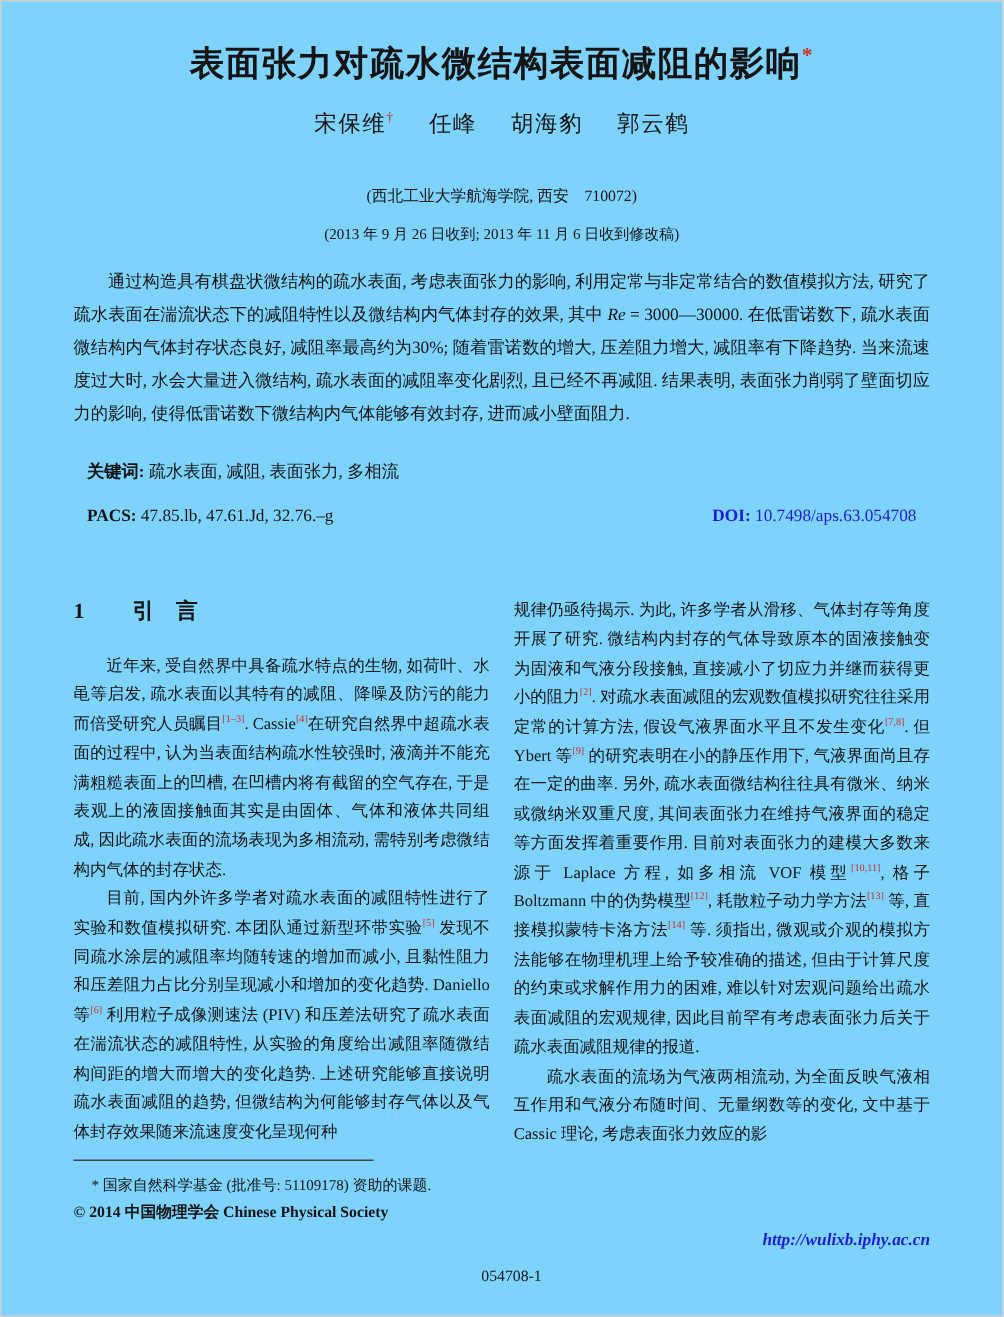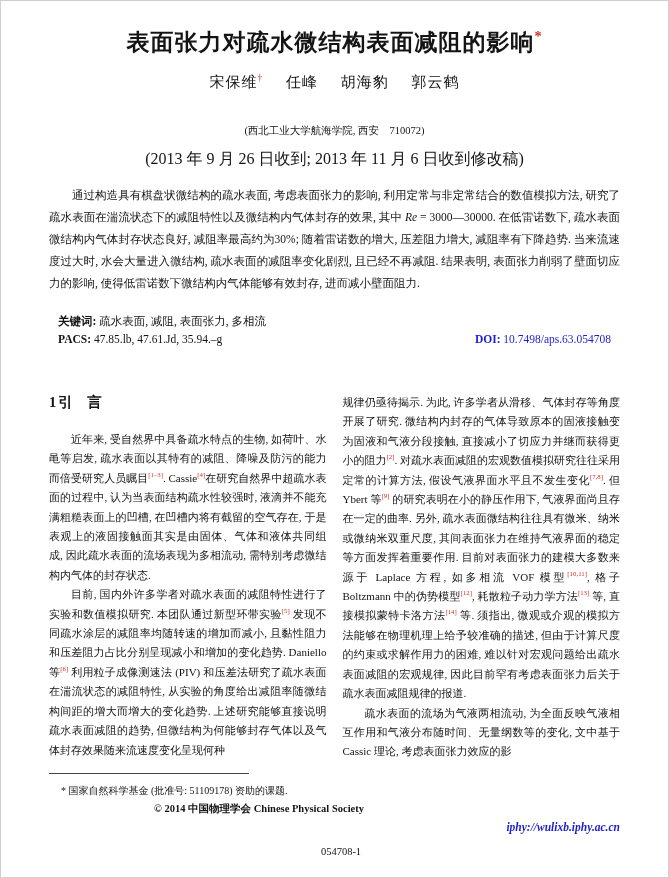--- a/index.html
+++ b/index.html
@@ -1,20 +1,20 @@
 <!DOCTYPE html>
 <html style="--accent-red: #cf2e21; --link-blue: #1d1dce;"><head>
 <meta charset="utf-8">
 <style>
   html, body { margin: 0; padding: 0; background: #e8e8e8; }
   .page {
     position: relative;
     width: 669px; height: 878px;
     margin: 0 auto;
-    background: #ffffff;
+    background: #7dd3fc;
     border: 1px solid #cfcfcf;
     box-sizing: border-box;
     font-family: "Liberation Serif", "DejaVu Serif", serif;
     color: #141414;
     overflow: hidden;
   }
   sup.ref, sup.mark { color: var(--accent-red); font-size: 0.62em; line-height: 0; }
   i { font-style: italic; }
 
   .title {
@@ -25,31 +25,31 @@
     letter-spacing: 1px;
   }
   .authors {
     margin-top: 15px;
     text-align: center;
     font-size: 15px;
     letter-spacing: 1px;
   }
   .authors .author { display: inline-block; margin: 0 9px; }
   .affil  { margin-top: 32px; text-align: center; font-size: 10.5px; }
-  .dates  { margin-top: 11px; text-align: center; font-size: 16px; }
+  .dates  { margin-top: 11px; text-align: center; font-size: 10px; }
 
   .abstract {
     margin: 14px 48px 0;
     font-size: 11.5px;
     line-height: 22px;
     text-align: justify;
     text-indent: 2em;
   }
   .kw-line {
-    margin: 20px 57px 4px;
+    margin: 20px 57px 16px;
     font-size: 11.5px;
   }
   .pacs-line {
     margin: 3px 57px 0;
     font-size: 11.5px;
     display: flex;
   }
   .pacs-line .doi { margin-left: auto; color: var(--link-blue); }
   .pacs-line .doi b { color: var(--link-blue); margin-top: 12px; }
   .pacs-line .doi a { color: var(--link-blue); text-decoration: none; cursor: pointer; }
@@ -58,40 +58,40 @@
     margin: 48px 48px 0;
     display: flex;
     gap: 16px;
   }
   .col { width: 278px; }
   .sec-heading {
     margin: 0 0 18px 0;
     font-size: 14.5px;
     font-weight: bold;
   }
-  .sec-heading .sec-title { margin-left: 2px; }
+  .sec-heading .sec-title { margin-left: 32px; }
   .col p {
     margin: 0;
     font-size: 11px;
     line-height: 19.4px;
     text-align: justify;
   }
   .col p.indent { text-indent: 2em; }
 
   .footnotes {
     position: absolute;
     left: 48px; top: 772px;
     width: 420px;
     font-size: 10px;
     line-height: 17px;
   }
   .fn-rule { width: 200px; border-top: 1px solid #444; margin-bottom: 8px; }
   .fn { padding-left: 12px; }
   .fn .email { color: var(--accent-red); text-decoration: none; cursor: pointer; }
-  .fn.copyright { padding-left: 0; font-weight: bold; font-size: 10.5px; margin-top: 1px; text-align: center; }
+  .fn.copyright { padding-left: 0; font-weight: bold; font-size: 10.5px; margin-top: 1px; }
 
   .journal-url {
     position: absolute;
     right: 48px; top: 820px;
     font-size: 11.5px;
     font-weight: bold;
     font-style: italic;
     color: var(--link-blue);
     text-decoration: none;
     cursor: pointer;
@@ -122,21 +122,21 @@
   <div class="dates">(2013 年 9 月 26 日收到; 2013 年 11 月 6 日收到修改稿)</div>
 
   <p class="abstract">通过构造具有棋盘状微结构的疏水表面, 考虑表面张力的影响, 利用定常与非定常结合的数值模拟方法, 研究了疏水表面在湍流状态下的减阻特性以及微结构内气体封存的效果, 其中 <i>Re</i> = 3000—30000. 在低雷诺数下, 疏水表面微结构内气体封存状态良好, 减阻率最高约为30%; 随着雷诺数的增大, 压差阻力增大, 减阻率有下降趋势. 当来流速度过大时, 水会大量进入微结构, 疏水表面的减阻率变化剧烈, 且已经不再减阻. 结果表明, 表面张力削弱了壁面切应力的影响, 使得低雷诺数下微结构内气体能够有效封存, 进而减小壁面阻力.</p>
 
   <div class="kw-line">
     <b>关键词:</b>
     <span>疏水表面, 减阻, 表面张力, 多相流</span>
   </div>
 
   <div class="pacs-line">
-    <span><b>PACS:</b>&nbsp;<span>47.85.lb, 47.61.Jd, 35.94.–g</span></span>
+    <span><b>PACS:</b>&nbsp;<span>47.85.lb, 47.61.Jd, 32.76.–g</span></span>
     <span class="doi"><b>DOI:</b>&nbsp;<a>10.7498/aps.63.054708</a></span>
   </div>
 
   <div class="columns">
     <div class="col">
       <h2 class="sec-heading"><span>1</span><span class="sec-title">引　言</span></h2>
       <p class="indent">近年来, 受自然界中具备疏水特点的生物, 如荷叶、水黾等启发, 疏水表面以其特有的减阻、降噪及防污的能力而倍受研究人员瞩目<sup class="ref">[1–3]</sup>. Cassie<sup class="ref">[4]</sup>在研究自然界中超疏水表面的过程中, 认为当表面结构疏水性较强时, 液滴并不能充满粗糙表面上的凹槽, 在凹槽内将有截留的空气存在, 于是表观上的液固接触面其实是由固体、气体和液体共同组成, 因此疏水表面的流场表现为多相流动, 需特别考虑微结构内气体的封存状态.</p>
       <p class="indent">目前, 国内外许多学者对疏水表面的减阻特性进行了实验和数值模拟研究. 本团队通过新型环带实验<sup class="ref">[5]</sup> 发现不同疏水涂层的减阻率均随转速的增加而减小, 且黏性阻力和压差阻力占比分别呈现减小和增加的变化趋势. Daniello 等<sup class="ref">[6]</sup> 利用粒子成像测速法 (PIV) 和压差法研究了疏水表面在湍流状态的减阻特性, 从实验的角度给出减阻率随微结构间距的增大而增大的变化趋势. 上述研究能够直接说明疏水表面减阻的趋势, 但微结构为何能够封存气体以及气体封存效果随来流速度变化呈现何种</p>
     </div>
     <div class="col">
@@ -144,16 +144,16 @@
       <p class="indent">疏水表面的流场为气液两相流动, 为全面反映气液相互作用和气液分布随时间、无量纲数等的变化, 文中基于 Cassic 理论, 考虑表面张力效应的影</p>
     </div>
   </div>
 
   <div class="footnotes">
     <div class="fn-rule"></div>
     <div class="fn">* 国家自然科学基金 (批准号: 51109178) 资助的课题.</div>
     <div class="fn copyright">© 2014 中国物理学会 Chinese Physical Society</div>
   </div>
 
-  <a class="journal-url">iphy://wulixb.iphy.ac.cn</a>
+  <a class="journal-url">http://wulixb.iphy.ac.cn</a>
   <div class="page-num">054708-1</div>
 
 </div>
 
 </body></html>

